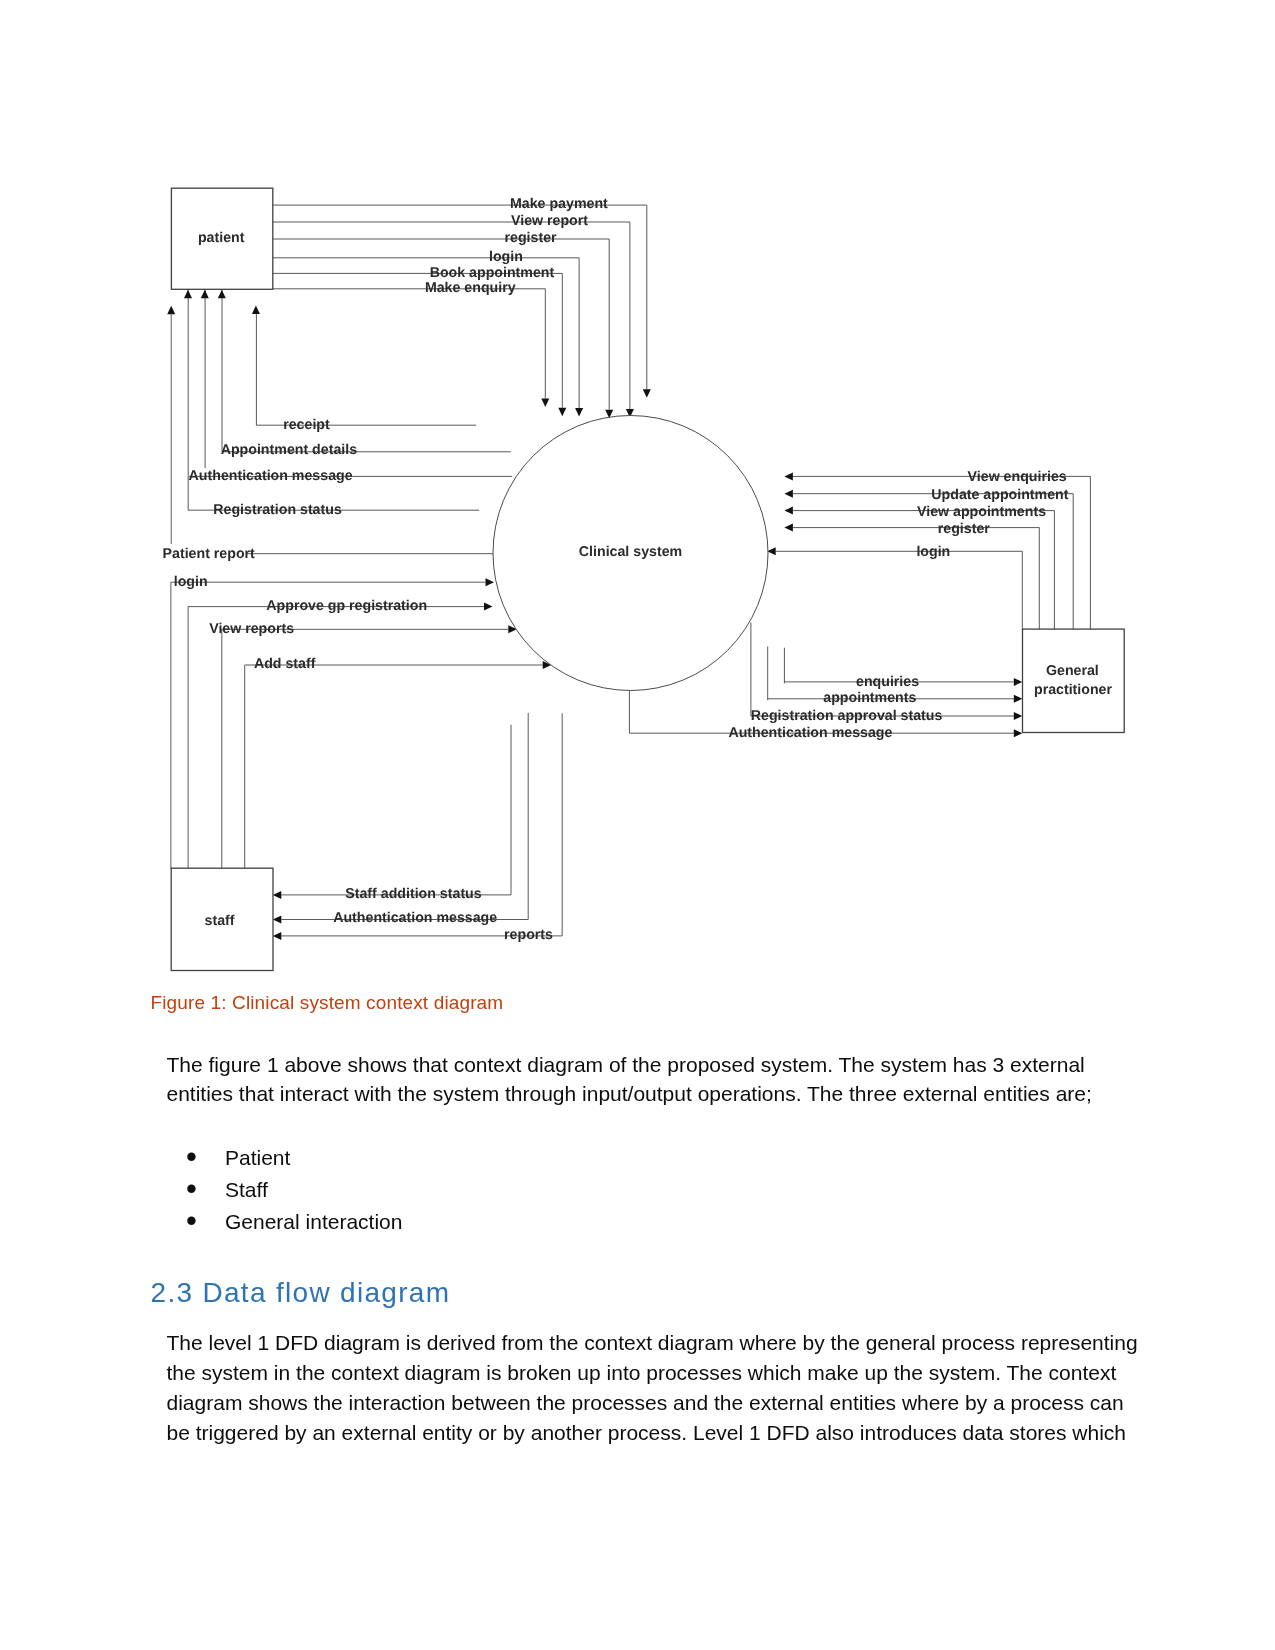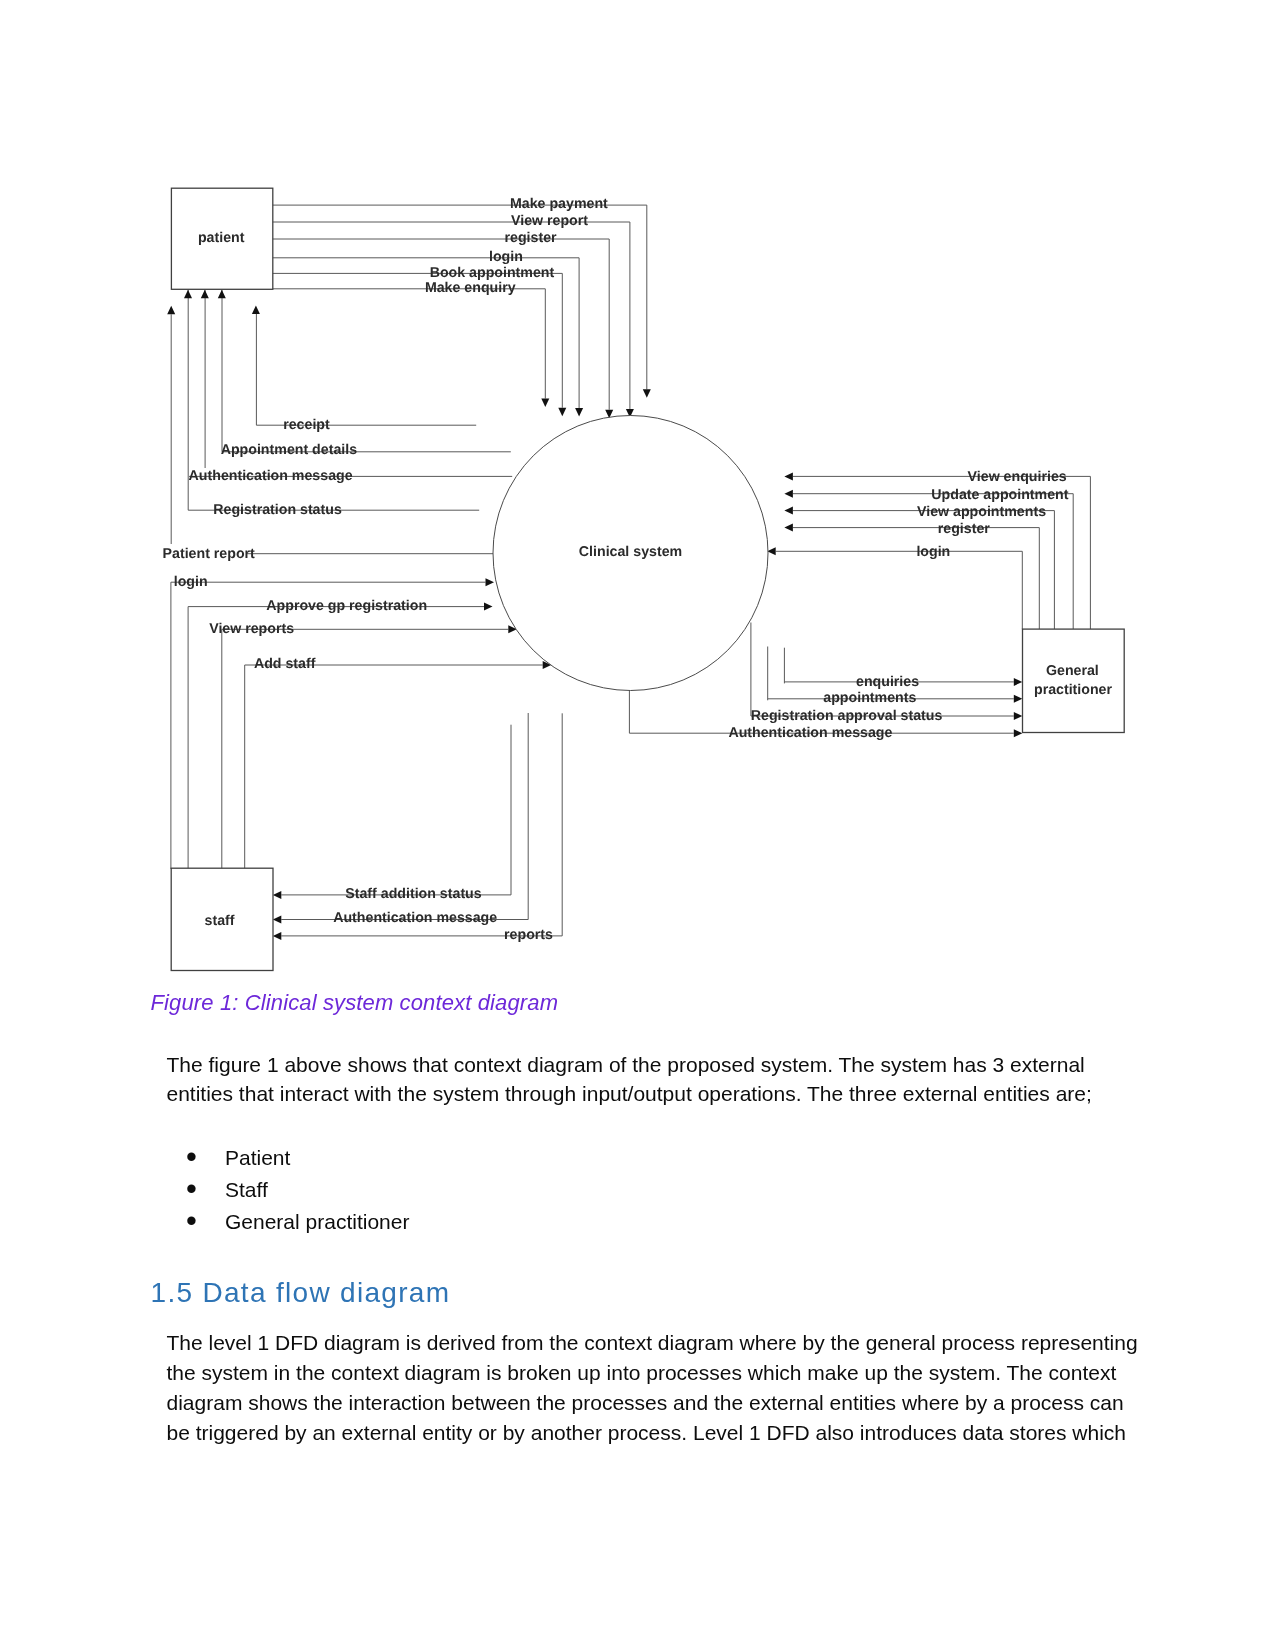--- a/index.html
+++ b/index.html
@@ -12,22 +12,22 @@
   .page{position:relative;width:1275px;height:1650px;overflow:hidden;transform:translateZ(0);}
   .figure{position:absolute;left:0;top:0;width:1275px;height:1000px;font-weight:bold;}
   .figure svg{display:block;}
   .cn{stroke:#595959;stroke-width:1;fill:none;}
   .ah{fill:#111111;}
   .ent{fill:#ffffff;stroke:#404040;stroke-width:1.3;}
   .proc{fill:#ffffff;stroke:#4a4a4a;stroke-width:1.0;}
   .lbl text, .elbl text{font-family:"Liberation Sans",sans-serif;font-size:14.2px;fill:#2b2b2b;}
   svg text{text-rendering:geometricPrecision;}
   .content{position:absolute;left:150.5px;top:994px;width:975px;}
-  .caption{font-family:"Liberation Sans",sans-serif;font-size:22px;font-style:italic;
-           color:#6d28d9;letter-spacing:.13px;line-height:20px;position:relative;top:-1px;}
+  .caption{font-family:"Liberation Sans",sans-serif;font-size:19px;
+           color:#c2410c;letter-spacing:.13px;line-height:20px;position:relative;top:-1px;}
   p.body{font-size:21px;color:#0d0d0d;line-height:29.9px;margin:16px;width:963px;}
   p.body.wide{width:973px;}
   .gap{height:19.5px;}
   .gap2{height:16.5px;}
   .gap.g2{height:22.0px;}
   ul.bullets{list-style:none;margin:0;padding:0;}
   ul.bullets li{font-size:21px;color:#0d0d0d;line-height:32.0px;position:relative;padding-left:74.5px;}
   ul.bullets li .bu{position:absolute;left:35.5px;top:-1px;font-size:31px;line-height:32.0px;}
   h1.head{font-size:28px;color:#2E74B5;font-weight:400;margin:0;line-height:33px;padding-top:16.6px;padding-bottom:2.6px;
           letter-spacing:1.31px;}
@@ -149,19 +149,19 @@
 </svg>
   </div>
   <div class="content">
     <div class="caption">Figure 1: Clinical system context diagram</div>
     <div class="gap"></div>
     <p class="body">The figure 1 above shows that context diagram of the proposed system. The system has 3 external entities that interact with the system through input/output operations. The three external entities are;</p>
     <div class="gap2"></div>
     <ul class="bullets">
       <li><span class="bu">•</span><span>Patient</span></li>
       <li><span class="bu">•</span><span>Staff</span></li>
-      <li><span class="bu">•</span><span>General practitioner</span></li>
+      <li><span class="bu">•</span><span>General interaction</span></li>
     </ul>
     <div class="gap g2"></div>
-    <h1 class="head">1.5 Data flow diagram</h1>
+    <h1 class="head">2.3 Data flow diagram</h1>
     <p class="body wide">The level 1 DFD diagram is derived from the context diagram where by the general process representing the system in the context diagram is broken up into processes which make up the system. The context diagram shows the interaction between the processes and the external entities where by a process can be triggered by an external entity or by another process. Level 1 DFD also introduces data stores which</p>
   </div>
 </div>
 
 </body></html>

